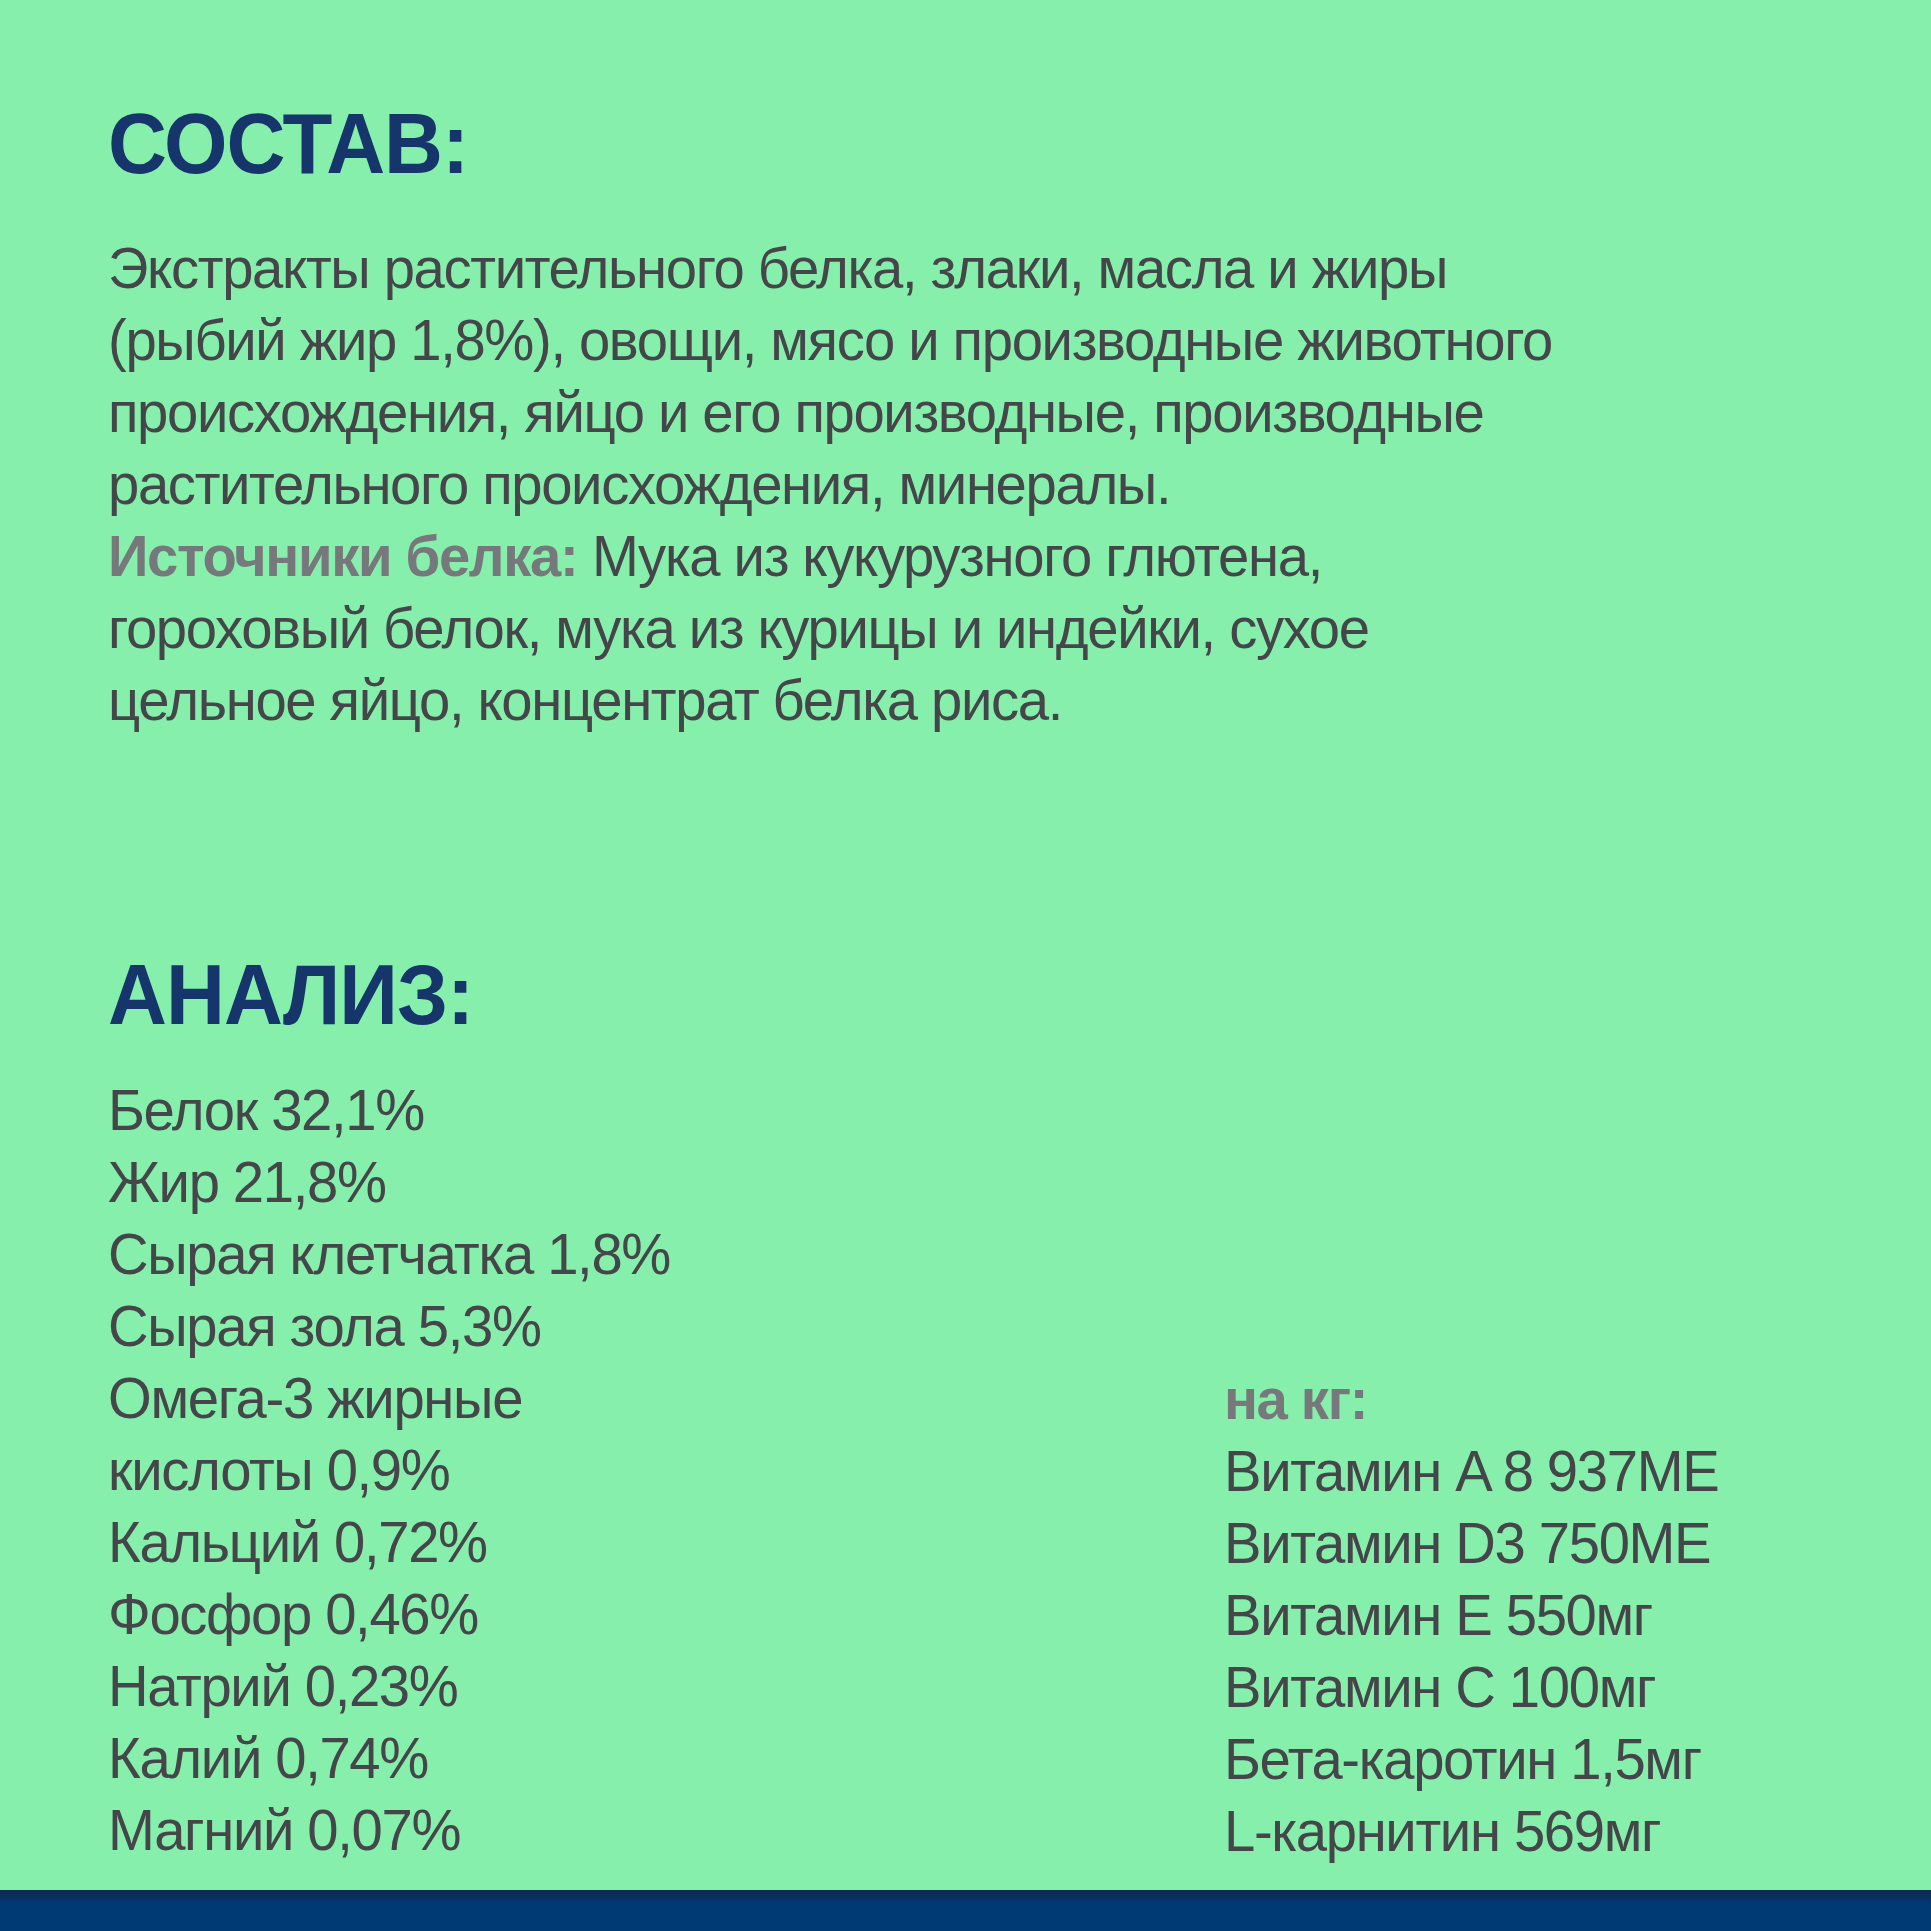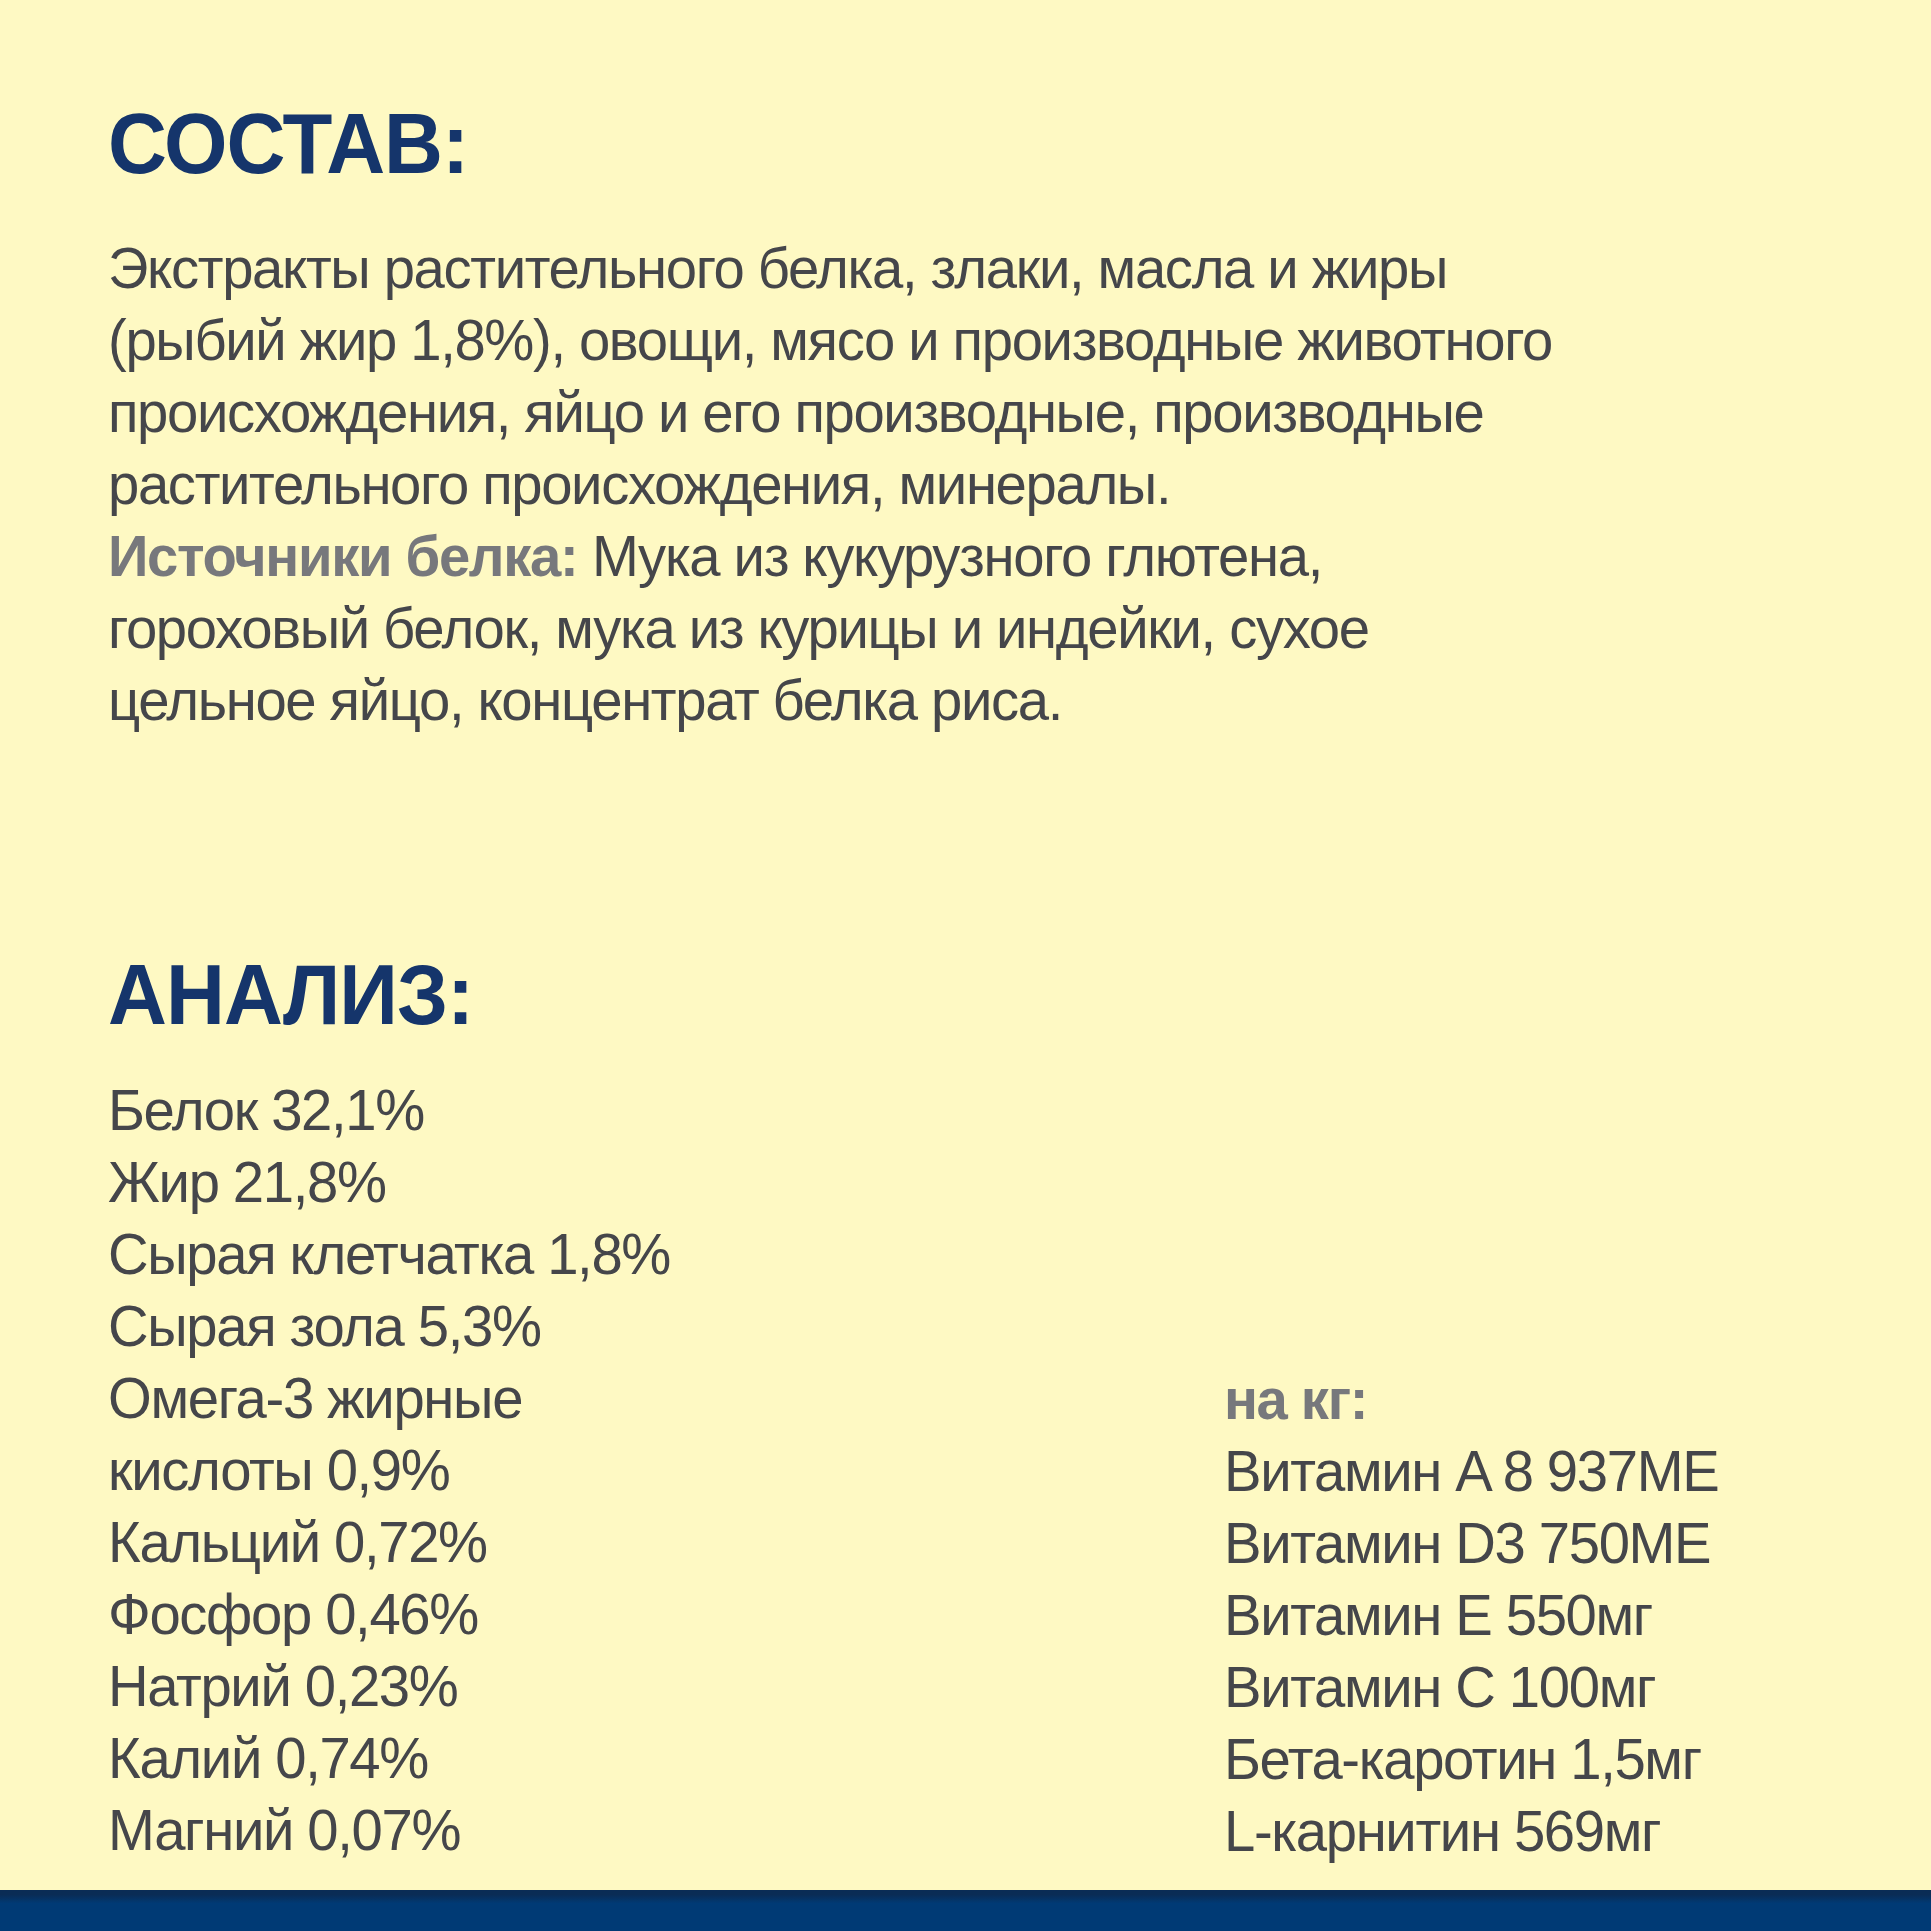--- a/index.html
+++ b/index.html
@@ -4,21 +4,21 @@
 <style>
   html, body {
     margin: 0;
     padding: 0;
     background: #ffffff;
   }
   .page {
     position: relative;
     width: 1931px;
     height: 1931px;
-    background: #fef9c3;
+    background: #86efac;
     overflow: hidden;
     font-family: "Liberation Sans", "DejaVu Sans", sans-serif;
     color: #45464A;
   }
   .section-heading {
     position: absolute;
     left: 108px;
     margin: 0;
     font-size: 85px;
     line-height: 93px;

